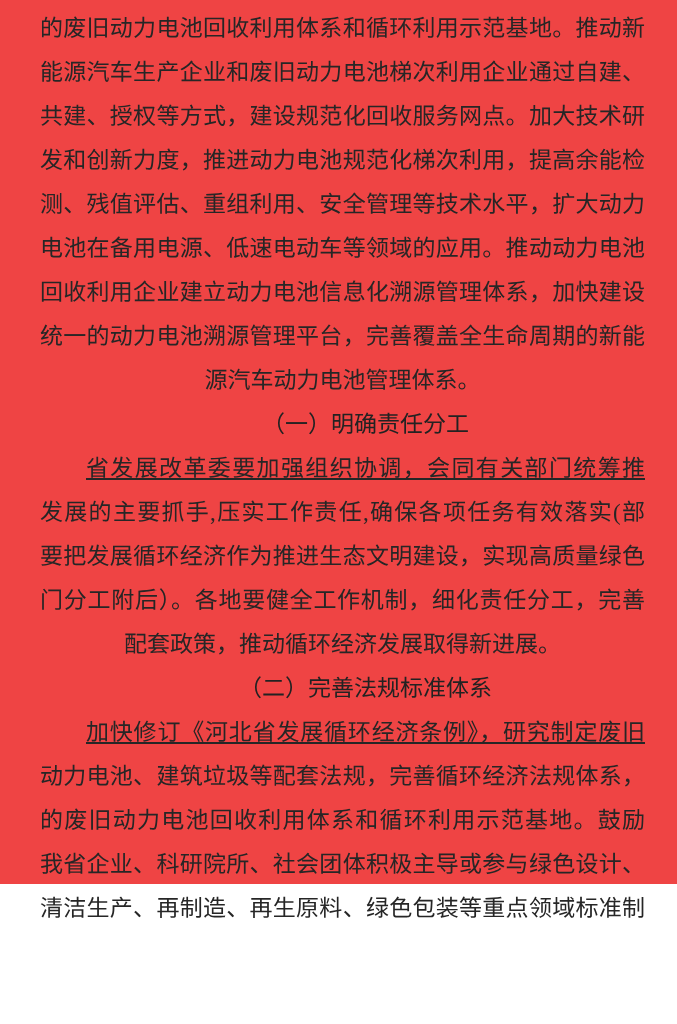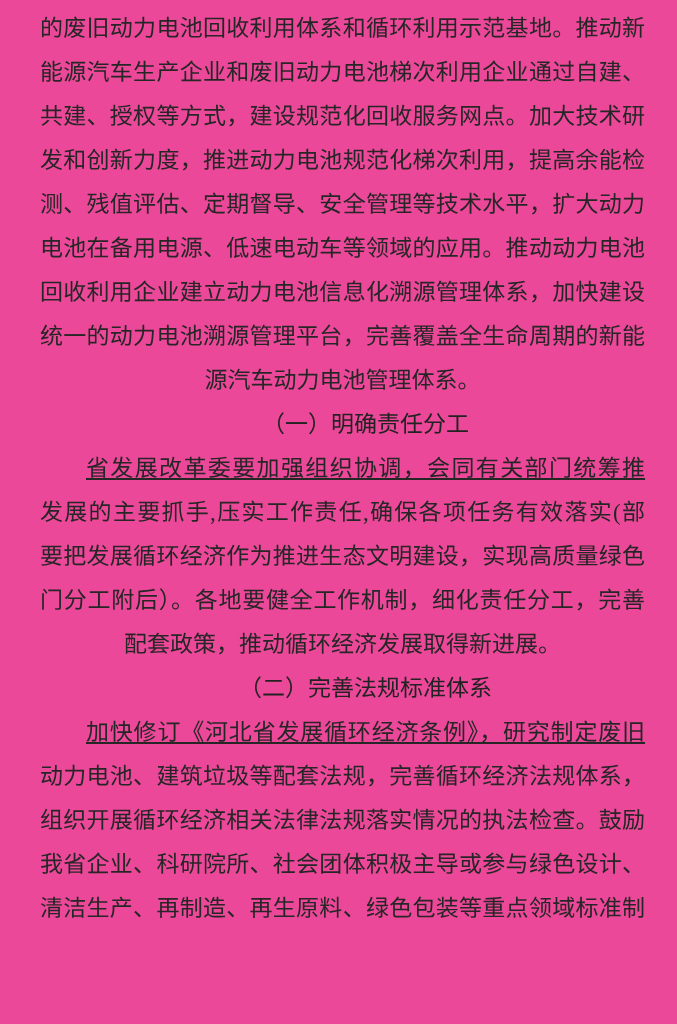--- a/index.html
+++ b/index.html
@@ -8,23 +8,23 @@
     background: #ffffff;
   }
   body {
     width: 677px;
     height: 1024px;
     overflow: hidden;
   }
   .page {
     box-sizing: border-box;
     width: 677px;
-    height: 1024px;
+    height: 884px;
     padding: 7px 32px 12px 40px;
-    background: #ec4899;
+    background: #ef4444;
   }
   .doc-text {
     width: 605px;
   }
   .line {
     font-family: "Liberation Serif", "DejaVu Serif", serif;
     font-size: 23px;
     line-height: 44px;
     height: 44px;
     color: #262626;
@@ -55,31 +55,31 @@
 </style>
 </head>
 <body>
 
 <div class="page">
   <div class="doc-text">
       <div class="line fill">的废旧动力电池回收利用体系和循环利用示范基地。推动新</div>
       <div class="line fill">能源汽车生产企业和废旧动力电池梯次利用企业通过自建、</div>
       <div class="line fill">共建、授权等方式，建设规范化回收服务网点。加大技术研</div>
       <div class="line fill">发和创新力度，推进动力电池规范化梯次利用，提高余能检</div>
-      <div class="line fill">测、残值评估、定期督导、安全管理等技术水平，扩大动力</div>
+      <div class="line fill">测、残值评估、重组利用、安全管理等技术水平，扩大动力</div>
       <div class="line fill">电池在备用电源、低速电动车等领域的应用。推动动力电池</div>
       <div class="line fill">回收利用企业建立动力电池信息化溯源管理体系，加快建设</div>
       <div class="line fill">统一的动力电池溯源管理平台，完善覆盖全生命周期的新能</div>
       <div class="line">源汽车动力电池管理体系。</div>
       <div class="line subheading">（一）明确责任分工</div>
       <div class="line fill indent">省发展改革委要加强组织协调，会同有关部门统筹推</div>
       <div class="line fill">发展的主要抓手,压实工作责任,确保各项任务有效落实(部</div>
       <div class="line fill">要把发展循环经济作为推进生态文明建设，实现高质量绿色</div>
       <div class="line fill">门分工附后）。各地要健全工作机制，细化责任分工，完善</div>
       <div class="line">配套政策，推动循环经济发展取得新进展。</div>
       <div class="line subheading">（二）完善法规标准体系</div>
       <div class="line fill indent">加快修订《河北省发展循环经济条例》，研究制定废旧</div>
       <div class="line fill">动力电池、建筑垃圾等配套法规，完善循环经济法规体系，</div>
-      <div class="line fill">组织开展循环经济相关法律法规落实情况的执法检查。鼓励</div>
+      <div class="line fill">的废旧动力电池回收利用体系和循环利用示范基地。鼓励</div>
       <div class="line fill">我省企业、科研院所、社会团体积极主导或参与绿色设计、</div>
       <div class="line fill">清洁生产、再制造、再生原料、绿色包装等重点领域标准制</div>
     </div>
 </div>
 
 </body></html>

